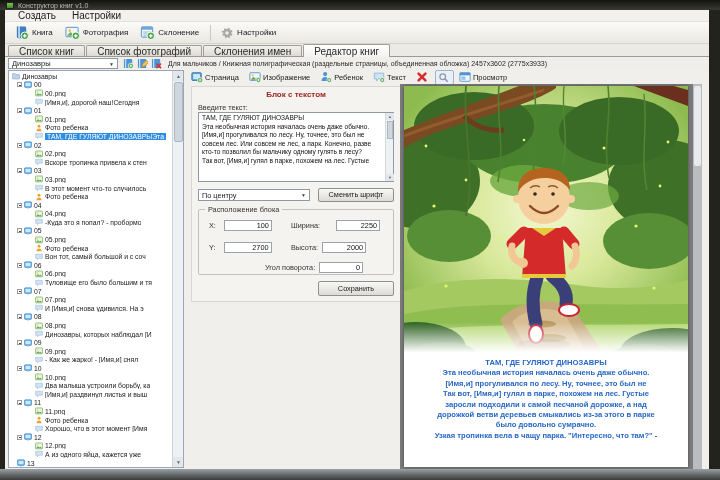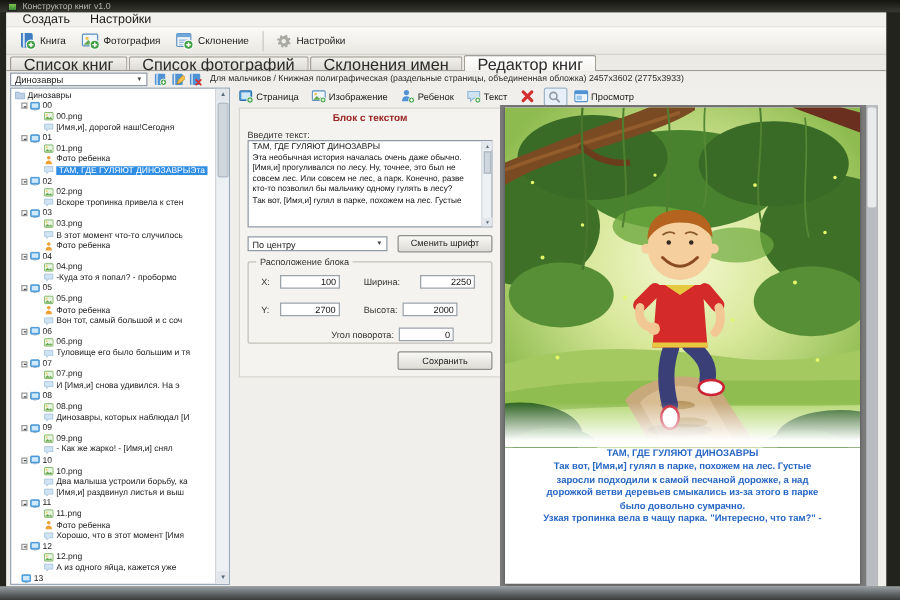--- a/index.html
+++ b/index.html
@@ -23,21 +23,21 @@
   
   .toolbar { position:absolute; left:0; top:12px; width:100%; height:22px;
     background:linear-gradient(#fbfaf8,#e9e8e2); border-bottom:1px solid #d4d3cd; display:flex; align-items:center; padding-left:4px; }
   .tb-btn { display:flex; align-items:center; gap:3px; padding:2px 6px 2px 4px; border:1px solid transparent; border-radius:2px; font-size:8px; color:#1b1b1b; }
   .tb-sep { width:1px; height:16px; background:#c9c8c2; margin:0 4px; }
   .icn { display:inline-block; line-height:0; }
   .icn svg { display:block; }
 
   
   .tabs { position:absolute; left:0; top:34px; width:100%; height:13px; display:flex; align-items:flex-end; padding-left:3px; border-bottom:1px solid #9c9a94; background:#eceae5; }
-  .tab { height:11px; line-height:11px; padding:0 10px; font-size:13px; color:#2a2a2a; background:linear-gradient(#f2f1ec,#dddbd4); border:1px solid #a39f97; border-bottom:none; border-radius:2px 2px 0 0; margin-right:1px; }
+  .tab { height:11px; line-height:11px; padding:0 10px; font-size:10px; color:#2a2a2a; background:linear-gradient(#f2f1ec,#dddbd4); border:1px solid #a39f97; border-bottom:none; border-radius:2px 2px 0 0; margin-right:1px; }
   .tab.active { height:13px; line-height:13px; background:linear-gradient(#ffffff,#f3f2ee); position:relative; z-index:2; margin-bottom:-1px; }
 
   
   .bookbar { position:absolute; left:0; top:47px; width:100%; height:13px; background:#efeeea; display:flex; align-items:center; padding-left:3px; gap:2px; }
   .combo { width:110px; height:11px; background:#fff; border:1px solid #8f9aa6; display:flex; align-items:center; justify-content:space-between; padding:0 3px; font-size:7.5px; }
   .combo .arr { font-size:5px; color:#444; }
   .mini-btn { width:12px; height:11px; border-radius:2px; display:flex; align-items:center; justify-content:center; }
   .bookinfo { font-size:7px; color:#2a2a2a; margin-left:4px; white-space:nowrap; }
 
   
@@ -869,20 +869,22 @@
               <circle cx="120" cy="54" r="1.3"></circle>
             <circle cx="182" cy="170" r="1.5"></circle>
               <circle cx="22" cy="60" r="1.4"></circle>
               <circle cx="264" cy="56" r="1.4"></circle>
           </g>
 
           <rect x="0" y="236" width="284" height="36" fill="url(#fadeW)"></rect>
         </svg>
         <div class="page-text" id="pagetext" style="color: rgb(39, 103, 197);">
             <div>ТАМ, ГДЕ ГУЛЯЮТ ДИНОЗАВРЫ</div>
+            <div>Эта необычная история началась очень даже обычно.</div>
+            <div>[Имя,и] прогуливался по лесу. Ну, точнее, это был не</div>
             <div>Так вот, [Имя,и] гулял в парке, похожем на лес. Густые</div>
             <div>заросли подходили к самой песчаной дорожке, а над</div>
             <div>дорожкой ветви деревьев смыкались из-за этого в парке</div>
             <div>было довольно сумрачно.</div>
             <div>Узкая тропинка вела в чащу парка. "Интересно, что там?" -</div>
           </div>
       </div>
       <div class="pv-scroll">
         <div class="thumb"></div>
       </div>

